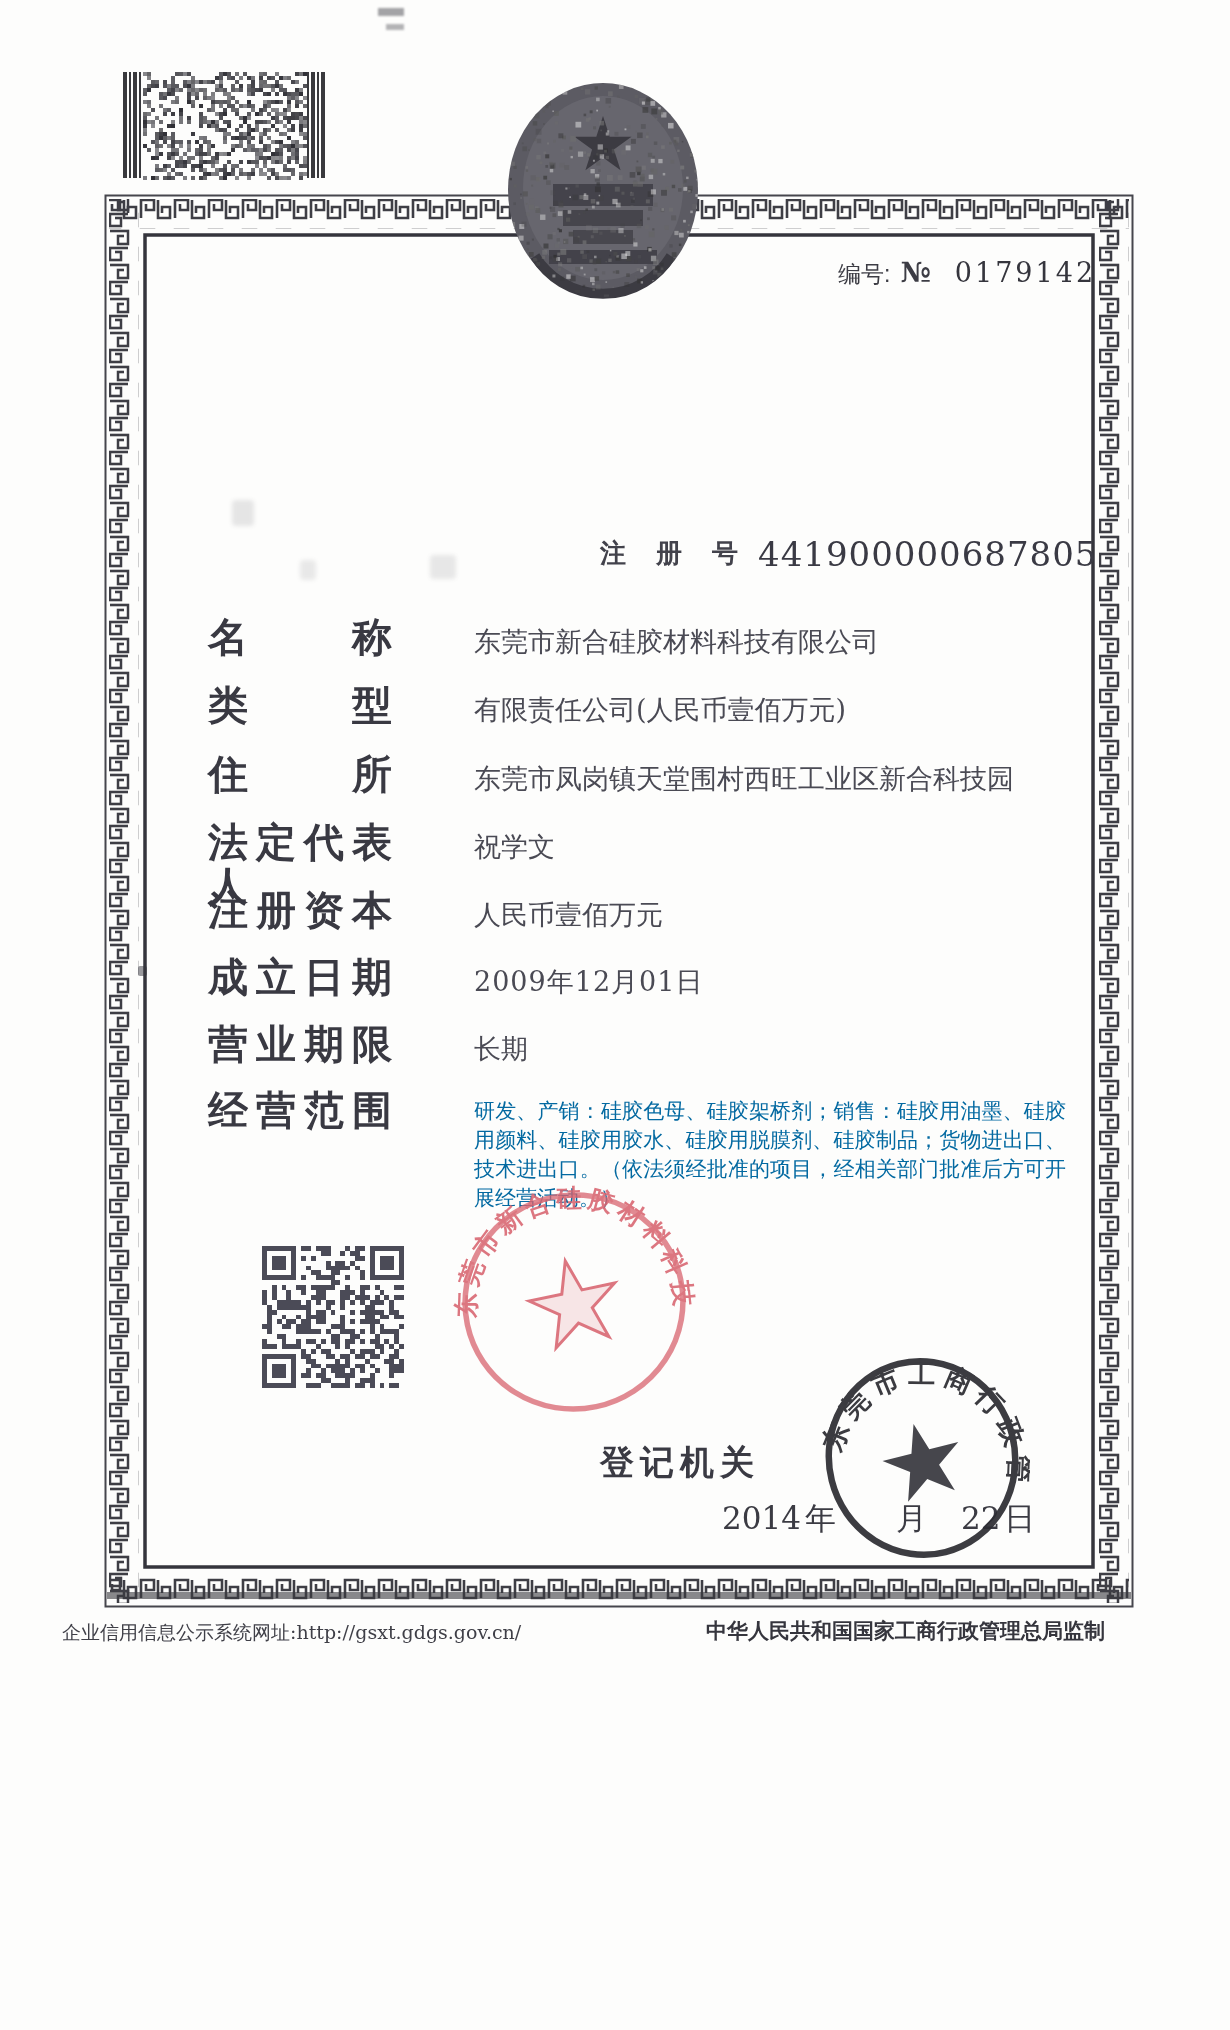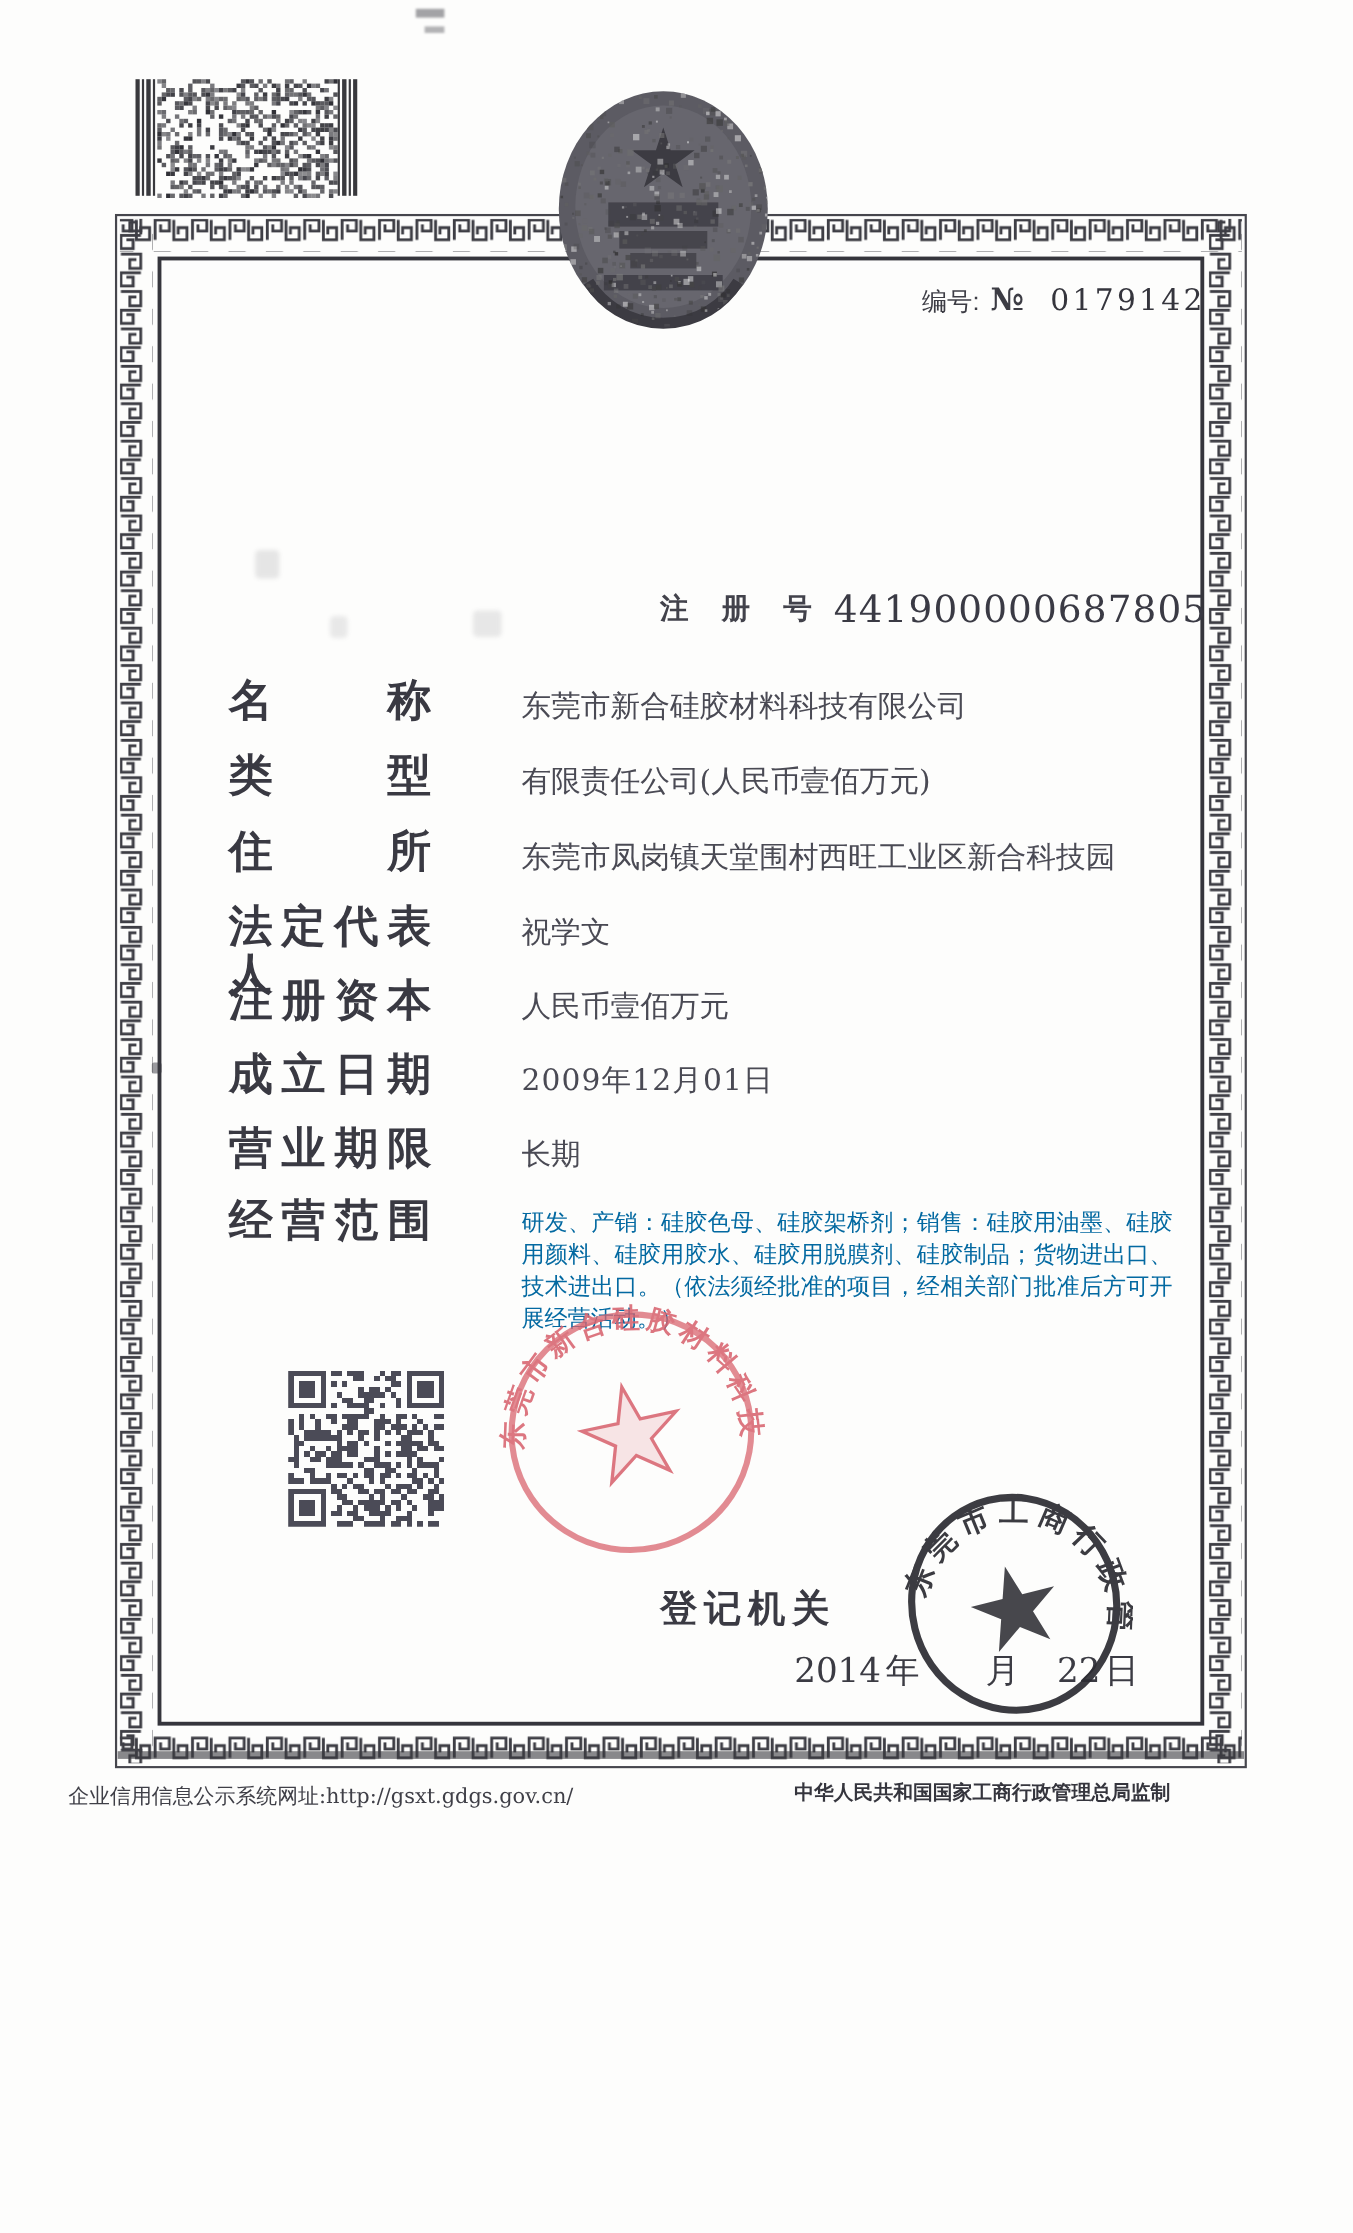--- a/index.html
+++ b/index.html
@@ -55,21 +55,21 @@
   .registrar-label{position:absolute;left:600px;top:1440px;width:154px;z-index:2;font-size:34px;font-weight:600;
                    color:#3a3a43;text-align:justify;text-align-last:justify;}
   .dateline{position:absolute;left:722px;top:1498px;z-index:2;font-size:31px;color:#3b3b43;white-space:nowrap;
             font-family:"DejaVu Serif",serif;}
   .dateline .gap1{display:inline-block;width:52px;}
   .dateline .gap2{display:inline-block;width:30px;}
   .dateline .u{font-family:"DejaVu Serif",serif;margin:0 4px;}
 
   
   .footer-left{position:absolute;left:62px;top:1620px;z-index:2;font-size:19px;color:#3f3f47;white-space:nowrap;}
-  .footer-right{position:absolute;left:706px;top:1617px;z-index:2;font-size:18px;font-weight:bold;color:#35353d;white-space:nowrap;margin-left:16px;}
+  .footer-right{position:absolute;left:706px;top:1617px;z-index:2;font-size:21px;font-weight:bold;color:#35353d;white-space:nowrap;}
 </style>
 </head>
 <body>
 
 <div class="page">
 
   <svg class="barcode" id="barcode-svg" viewBox="0 0 202 112">
       <rect x="0" y="2" width="4" height="106" fill="#2e2e33" opacity="0.95"></rect>
       <rect x="6" y="2" width="2" height="106" fill="#2e2e33" opacity="0.95"></rect>
       <rect x="10" y="2" width="4" height="106" fill="#2e2e33" opacity="0.95"></rect>

